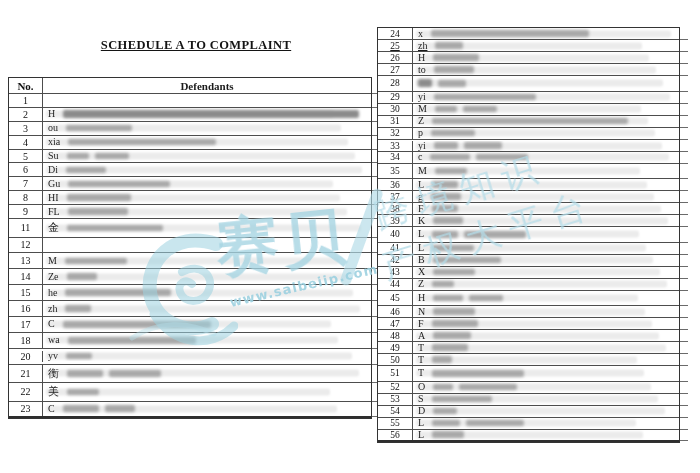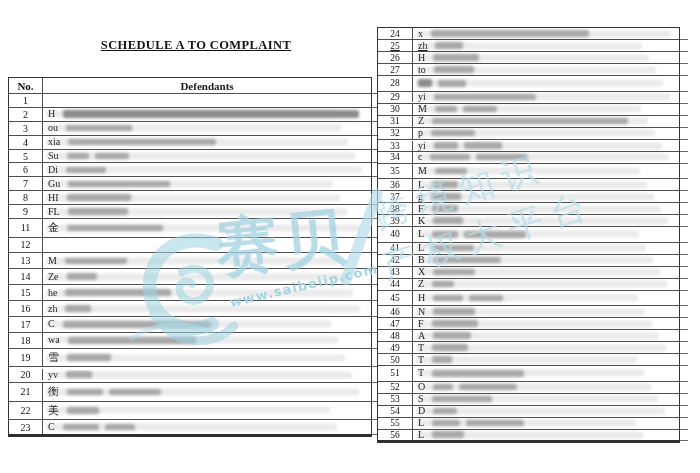--- a/index.html
+++ b/index.html
@@ -251,30 +251,20 @@
             </div>
           </div>
         </div>
         <div class="trow" style="height: 15.9px;">
           <div class="cell-no">18</div>
           <div class="cell-def">
             <div class="band" style="right: 33px;"></div>
             <div class="segwrap">
               <span class="prefix">wa</span>
               <span class="smudge s2" style="width: 128px;"></span>
-            </div>
-          </div>
-        </div>
-        <div class="trow" style="height: 18.5px;">
-          <div class="cell-no">19</div>
-          <div class="cell-def">
-            <div class="band" style="right: 26px;"></div>
-            <div class="segwrap">
-              <span class="prefix cjk">雪</span>
-              <span class="smudge s2" style="width: 44px;"></span>
             </div>
           </div>
         </div>
         <div class="trow" style="height: 15.9px; align-items: center;">
           <div class="cell-no">20</div>
           <div class="cell-def">
             <div class="band" style="right: 19px;"></div>
             <div class="segwrap">
               <span class="prefix">yv</span>
               <span class="smudge s2" style="width: 26px;"></span>

